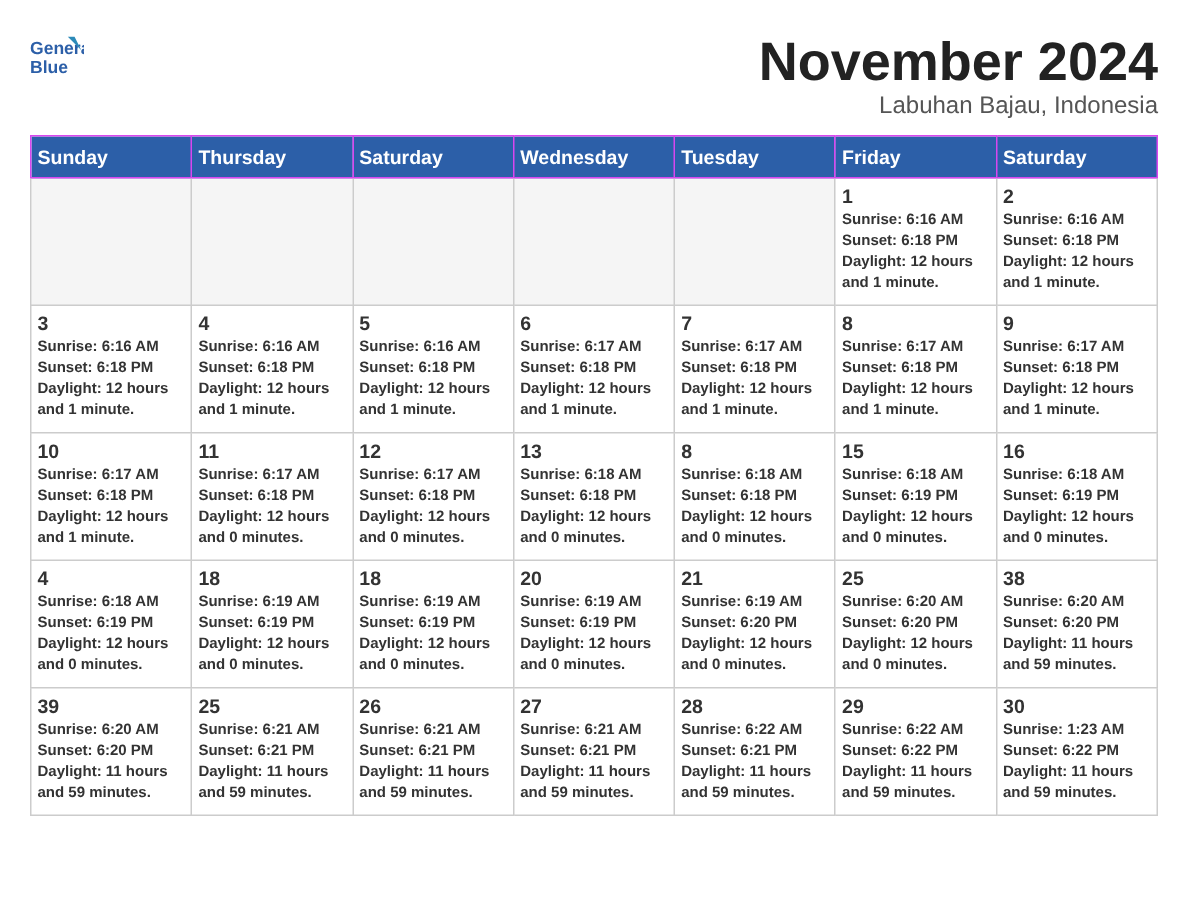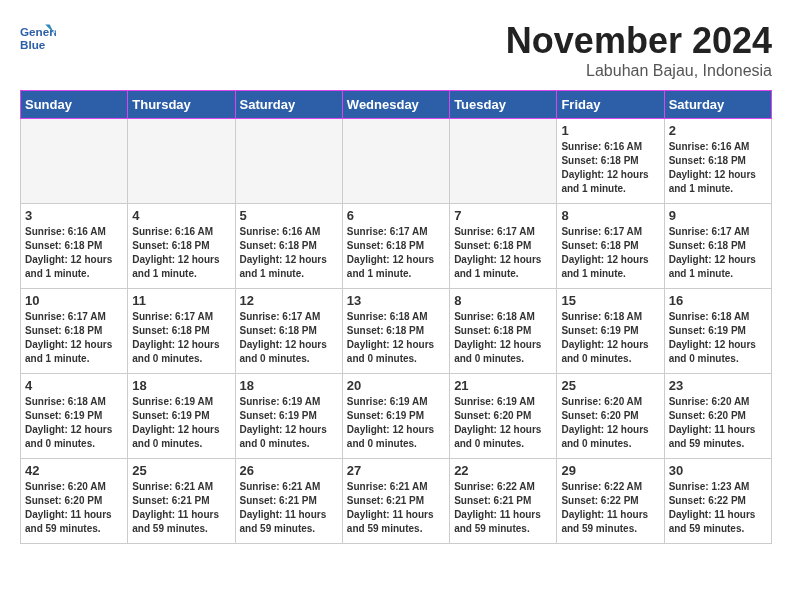--- a/index.html
+++ b/index.html
@@ -245,29 +245,29 @@
 Sunset: 6:20 PM
 Daylight: 12 hours and 0 minutes.</div>
         </td>
         <td>
           <span class="day-num">25</span>
           <div class="cell-text" style="white-space: pre-wrap;">Sunrise: 6:20 AM
 Sunset: 6:20 PM
 Daylight: 12 hours and 0 minutes.</div>
         </td>
         <td>
-          <span class="day-num">23</span>
+          <span class="day-num">38</span>
           <div class="cell-text" style="white-space: pre-wrap;">Sunrise: 6:20 AM
 Sunset: 6:20 PM
 Daylight: 11 hours and 59 minutes.</div>
         </td>
       </tr>
       <tr>
         <td>
-          <span class="day-num">42</span>
+          <span class="day-num">39</span>
           <div class="cell-text" style="white-space: pre-wrap;">Sunrise: 6:20 AM
 Sunset: 6:20 PM
 Daylight: 11 hours and 59 minutes.</div>
         </td>
         <td>
           <span class="day-num">25</span>
           <div class="cell-text" style="white-space: pre-wrap;">Sunrise: 6:21 AM
 Sunset: 6:21 PM
 Daylight: 11 hours and 59 minutes.</div>
         </td>
@@ -277,21 +277,21 @@
 Sunset: 6:21 PM
 Daylight: 11 hours and 59 minutes.</div>
         </td>
         <td>
           <span class="day-num">27</span>
           <div class="cell-text" style="white-space: pre-wrap;">Sunrise: 6:21 AM
 Sunset: 6:21 PM
 Daylight: 11 hours and 59 minutes.</div>
         </td>
         <td>
-          <span class="day-num">22</span>
+          <span class="day-num">28</span>
           <div class="cell-text" style="white-space: pre-wrap;">Sunrise: 6:22 AM
 Sunset: 6:21 PM
 Daylight: 11 hours and 59 minutes.</div>
         </td>
         <td>
           <span class="day-num">29</span>
           <div class="cell-text" style="white-space: pre-wrap;">Sunrise: 6:22 AM
 Sunset: 6:22 PM
 Daylight: 11 hours and 59 minutes.</div>
         </td>

